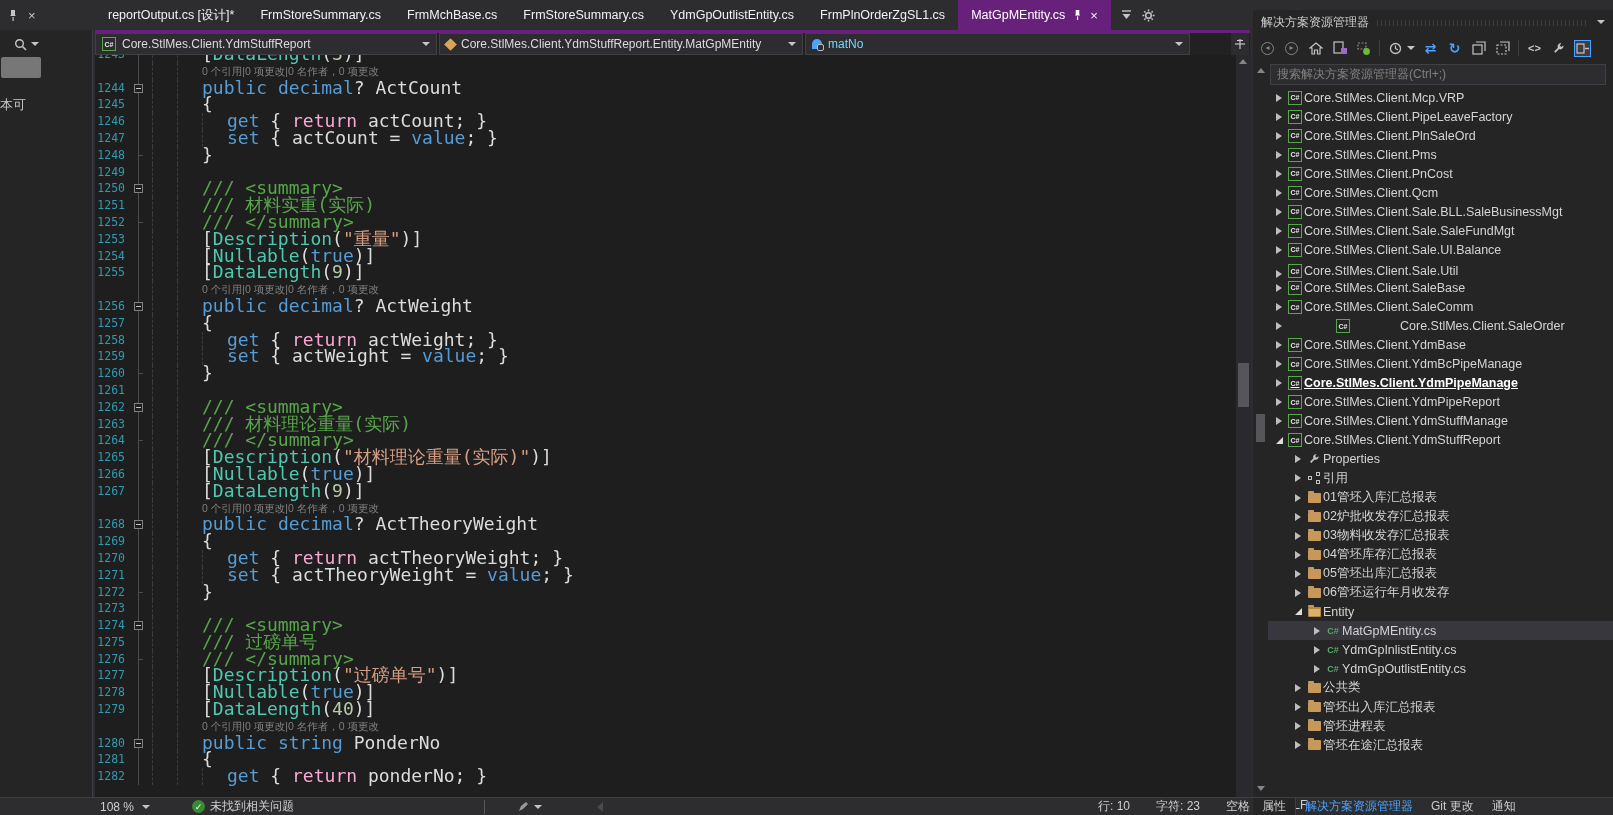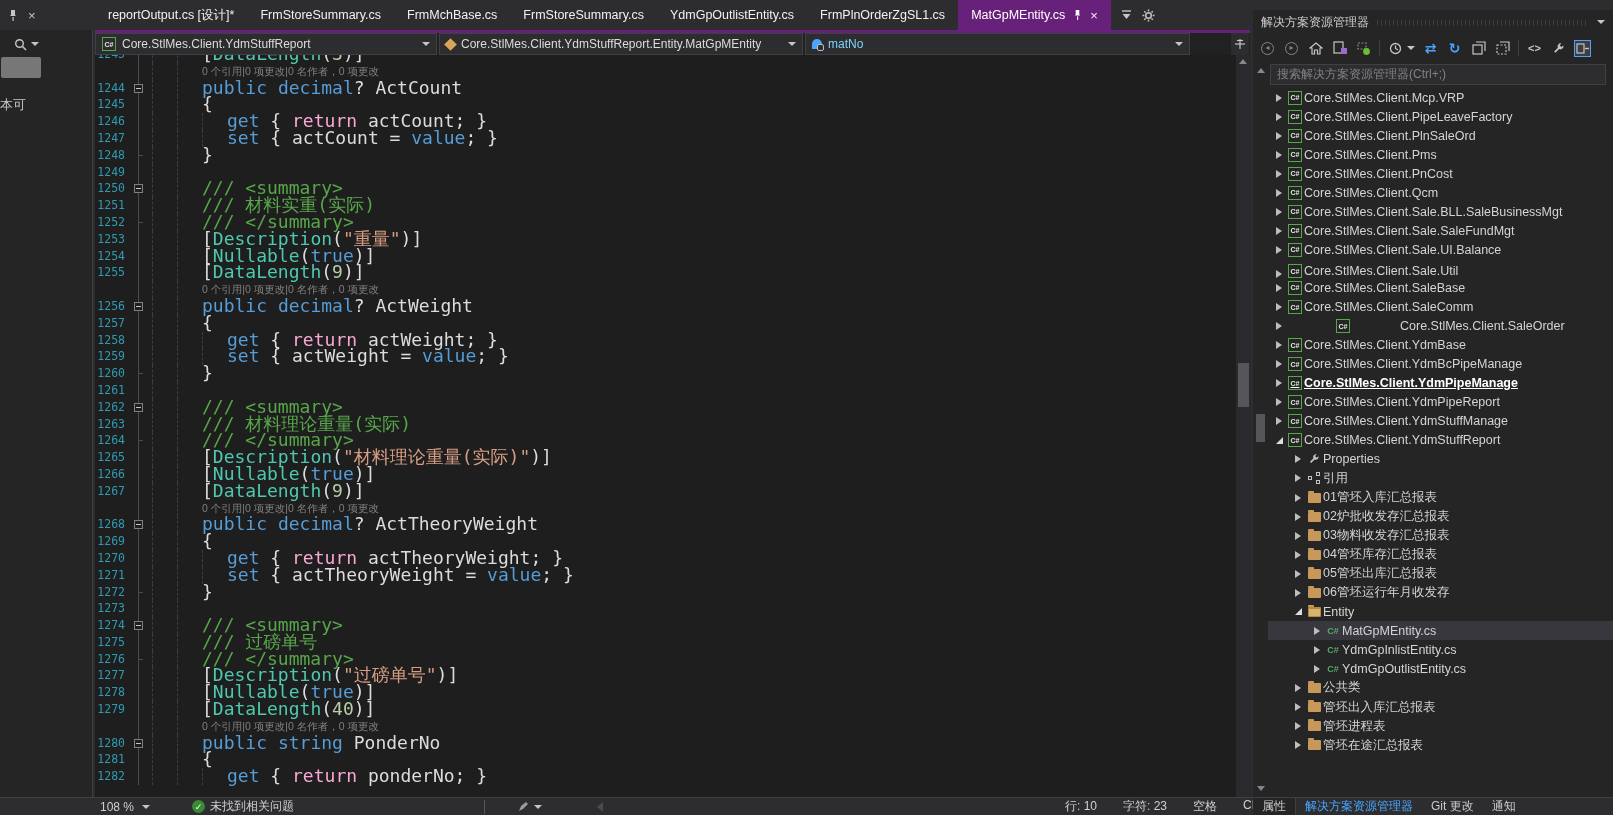--- a/index.html
+++ b/index.html
@@ -94,21 +94,21 @@
   .refs-icon i:nth-child(1){left:0;top:4px;} .refs-icon i:nth-child(2){right:0;top:0;} .refs-icon i:nth-child(3){right:0;bottom:0;}
 
   
   #statusbar { left:0; top:797px; width:1613px; height:18px; background:#2d2d30; border-top:1px solid #3f3f46; display:flex; align-items:center; font-size:12px; color:#d0d0d0; }
   #zoom-ctl { margin-left:100px; display:flex; align-items:center; gap:8px; }
   #health { margin-left:42px; display:flex; align-items:center; gap:5px; }
   .check-circ { width:13px; height:13px; border-radius:50%; background:#388a34; color:#fff; font-size:9px; display:flex; align-items:center; justify-content:center; }
   .sb-sep { width:1px; height:14px; background:#55555a; margin-left:190px; }
   #pen-ctl { margin-left:32px; display:flex; align-items:center; gap:5px; }
   #hscroll-left { margin-left:55px; width:0; height:0; border-top:5px solid transparent; border-bottom:5px solid transparent; border-right:6px solid #4a4a4f; }
-  #caret-pos { position:absolute; left:1065px; display:flex; gap:26px; }
+  #caret-pos { position:absolute; left:1098px; display:flex; gap:26px; }
   #bottom-tabs { position:absolute; left:1253px; display:flex; height:18px; align-items:center; }
   .btab { padding:0 9px; color:#cccccc; font-size:12px; height:18px; display:flex; align-items:center; white-space:nowrap; }
   .btab.first { background:#252526; border-right:1px solid #3f3f46; }
   .btab.active { color:#4aa3ff; }
 
   svg { display:block; }
 </style>
 </head>
 <body>
 

